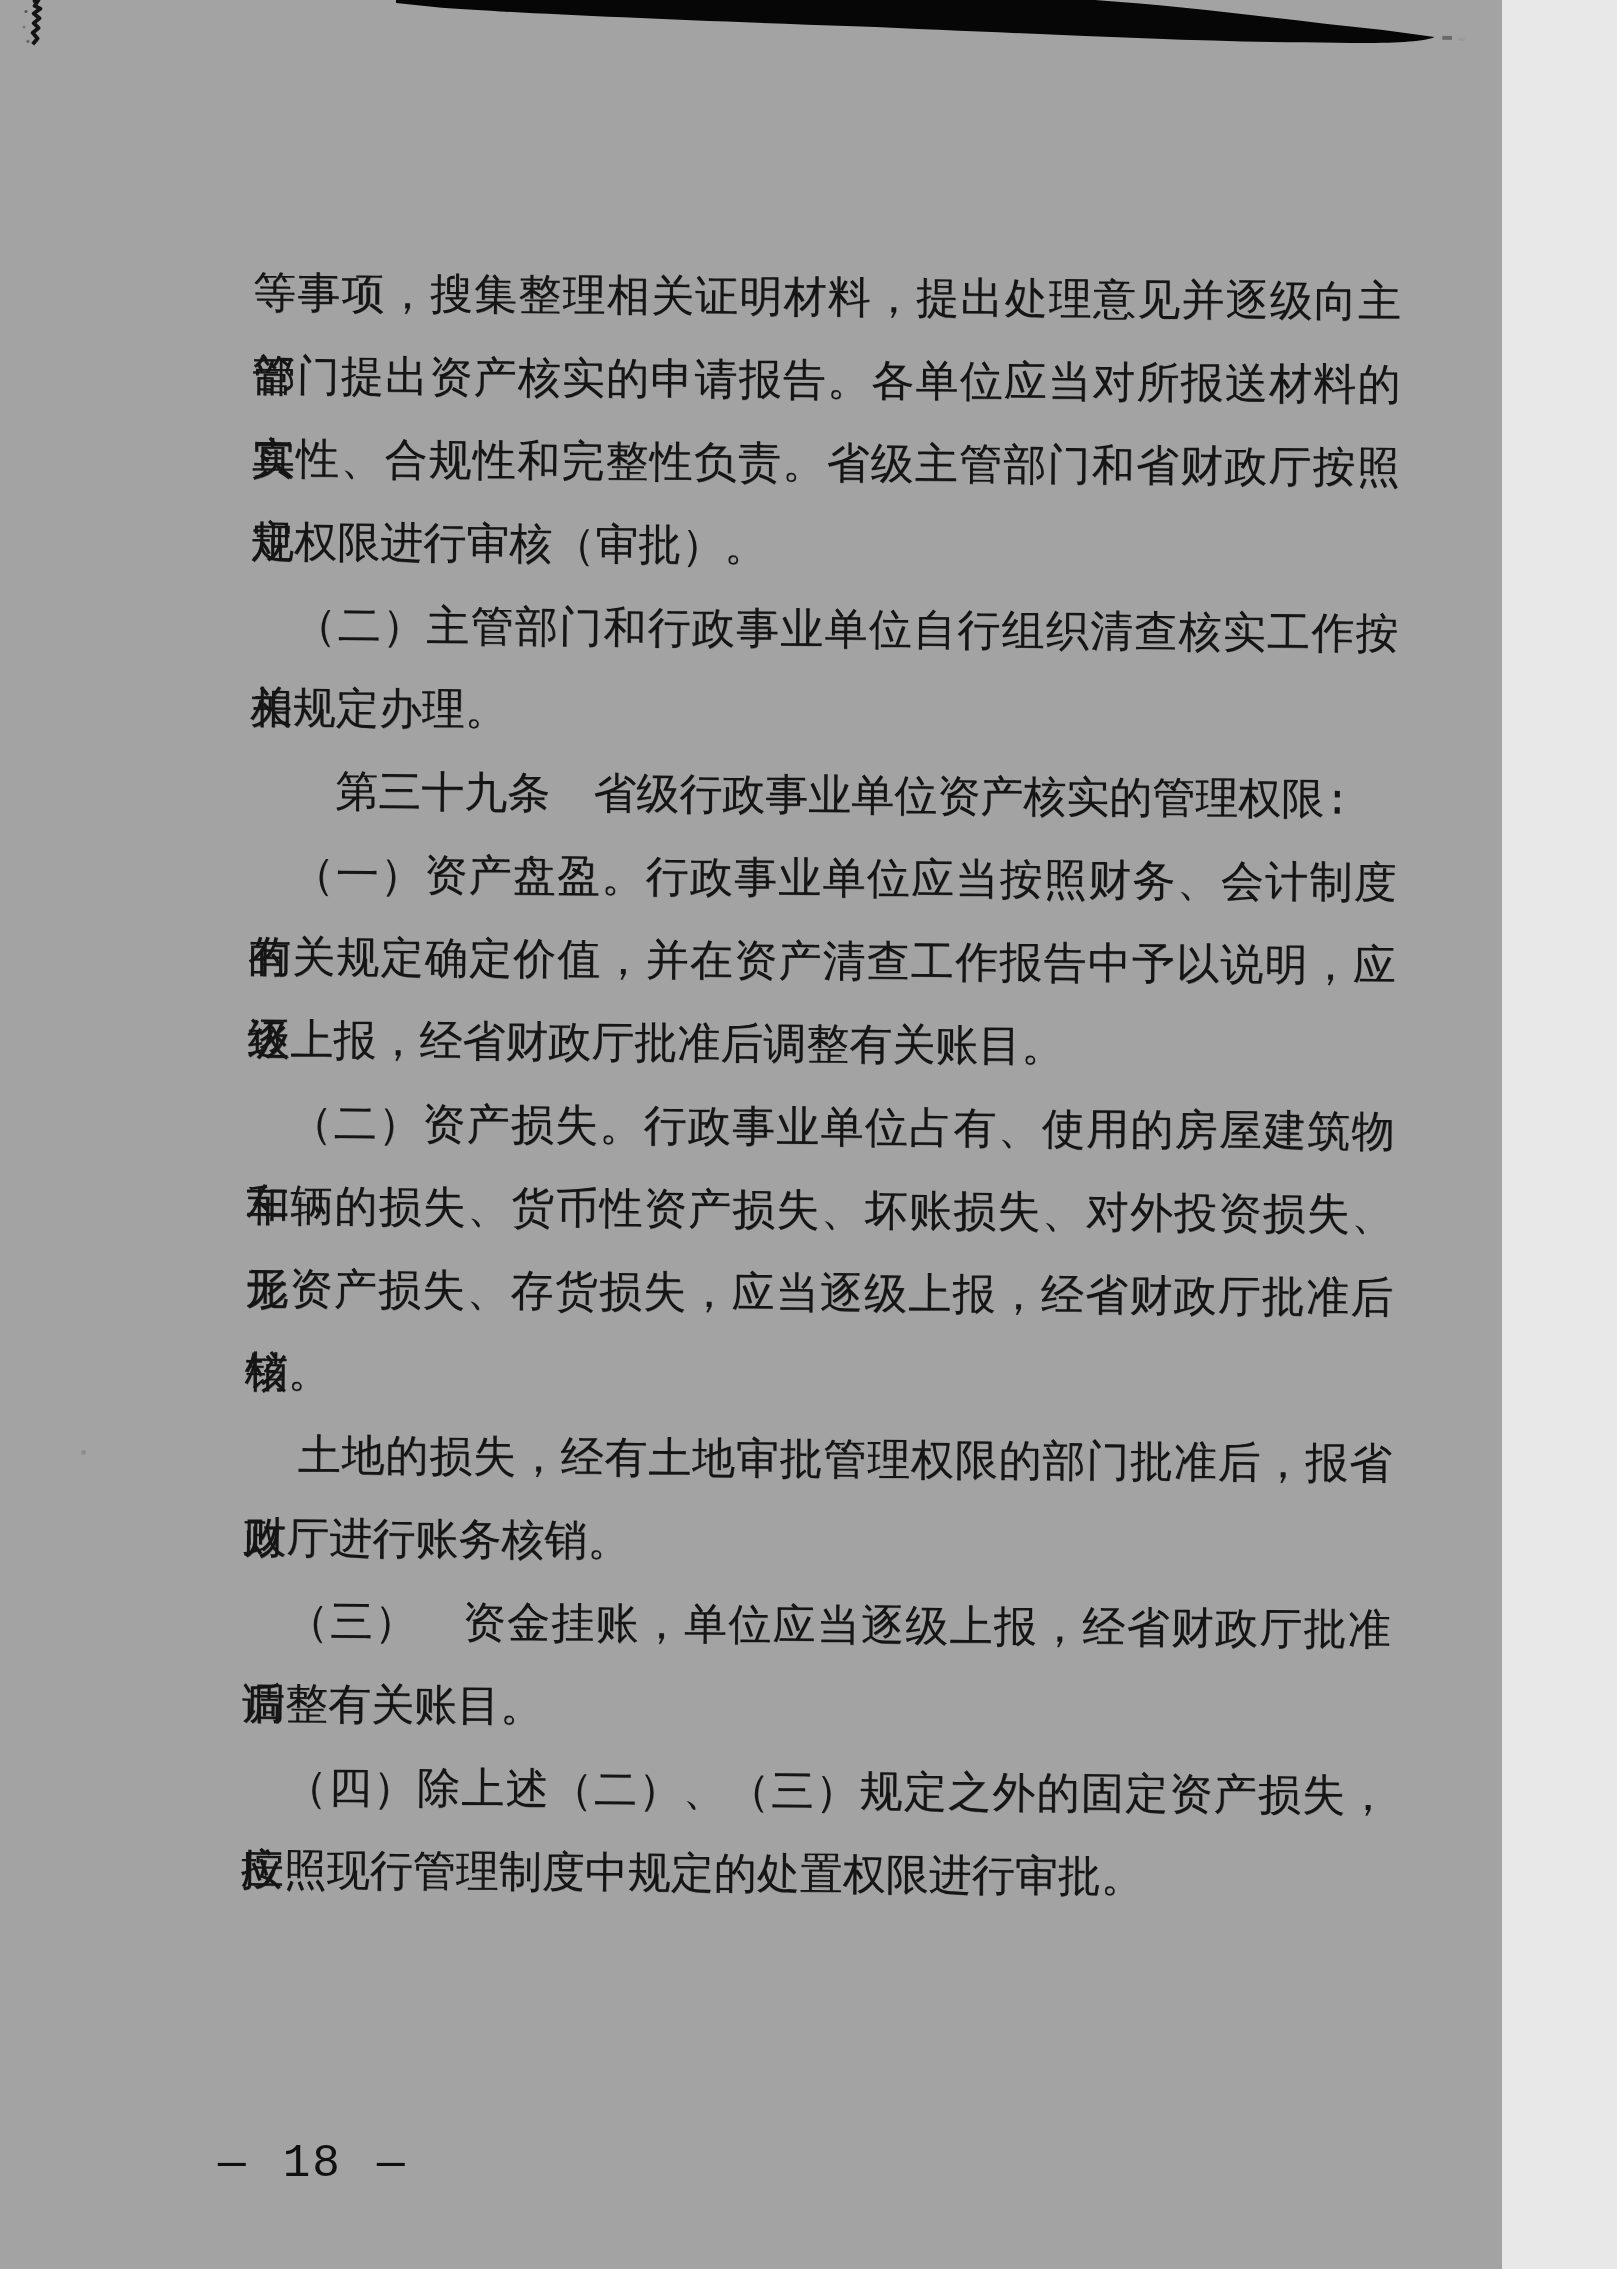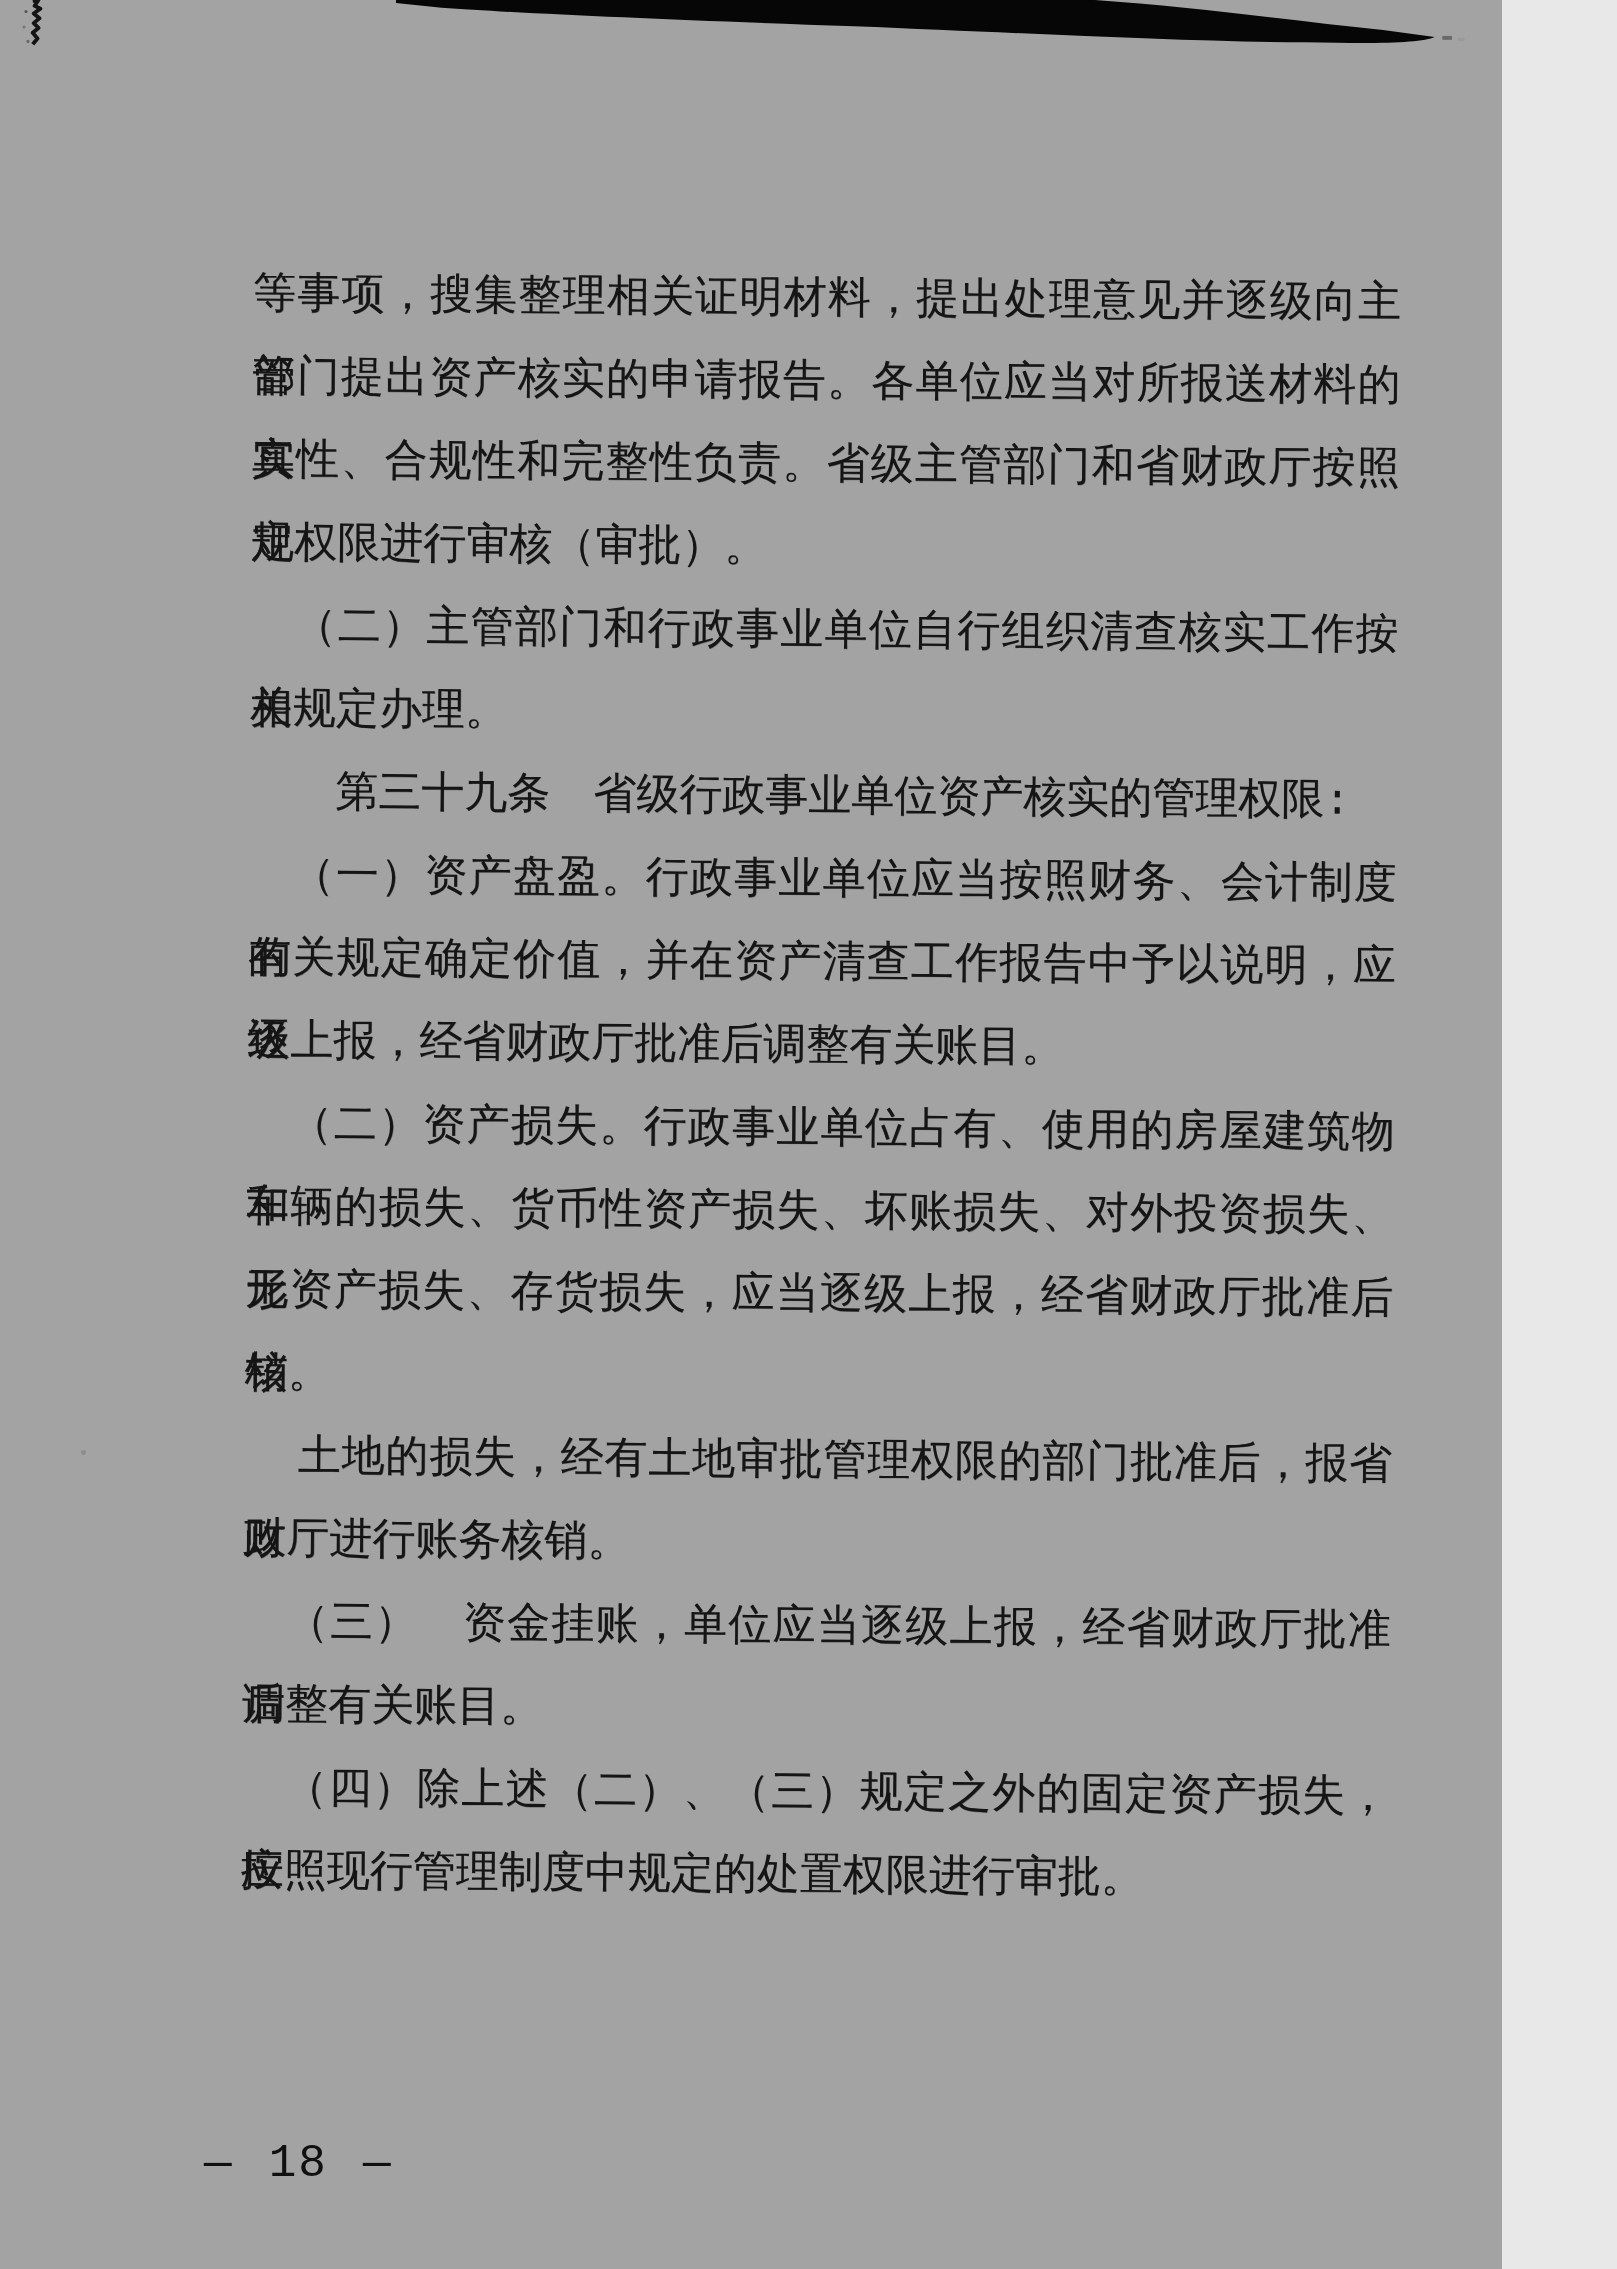--- a/index.html
+++ b/index.html
@@ -37,21 +37,21 @@
   }
   .line.fill{
     white-space:normal;
     text-align-last:justify;
   }
   .ind1{text-indent:1em;}
   .ind125{text-indent:1.25em;}
   .ind2{text-indent:2em;}
   .page-footer{
     position:absolute;
-    left:204px;top:2141px;
+    left:218px;top:2141px;
     font-size:46px;
     line-height:46px;
     color:#101010;
     letter-spacing:1.9px;
     word-spacing:5.8px;
   }
 </style>
 </head>
 <body>
 

